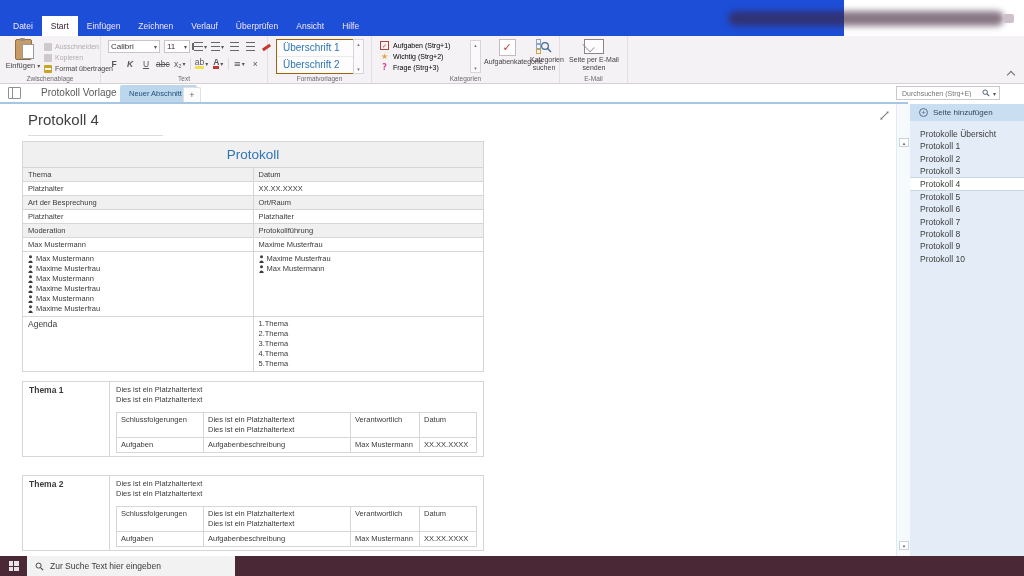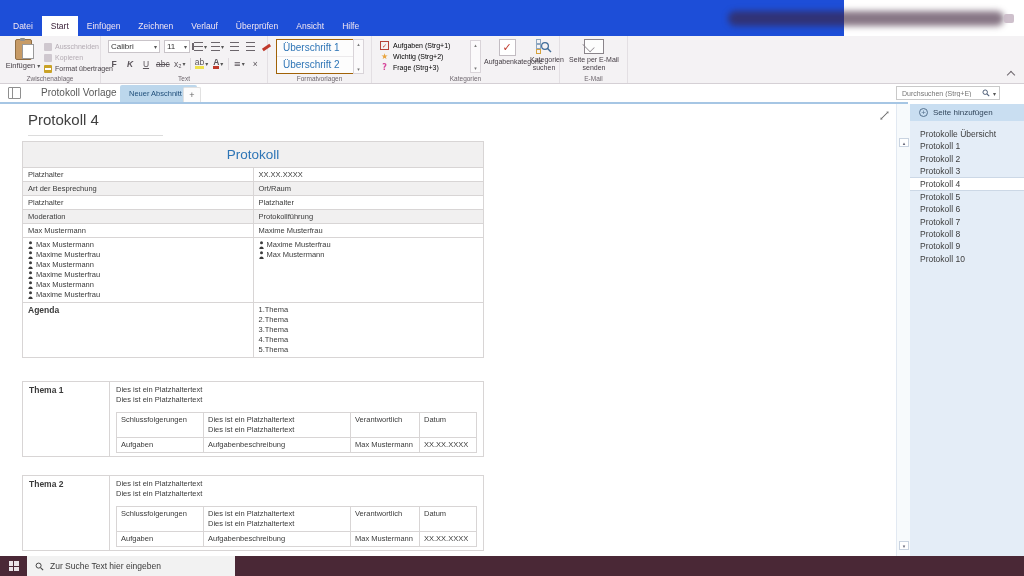--- a/index.html
+++ b/index.html
@@ -112,21 +112,21 @@
   table{border-collapse:collapse;table-layout:fixed}
   .ptable{position:absolute;left:22px;top:37px;width:462px}
   .ptable td{border:1px solid #d8d5d5;font-size:7.5px;color:#3b3b3b;padding:2px 5px;vertical-align:top;overflow:hidden}
   .ptable .c1{width:49.5%}.ptable .c2{width:50.5%}
   .ptable .title-cell{text-align:center;color:#2e75b6;font-size:13.5px;padding:5px;background:#f1f0f0}
   .ptable tr.shaded td{background:#f1f0f0}
   ul.plist{list-style:none;margin:0;padding:0}
   .plist li{display:flex;align-items:center;gap:3px;height:10px;line-height:10px;font-size:7.5px}
   ul.alist{list-style:none;margin:0;padding:0}
   .alist li{height:10px;line-height:10px;font-size:7.5px}
-  .agenda-label{font-weight:bold;font-size:8.5px}
+  .agenda-label{font-weight:normal;font-size:8.5px}
 
   .topic{position:absolute;left:22px;width:462px}
   .topic>tbody>tr>td{border:1px solid #d8d5d5;vertical-align:top;font-size:7.5px;color:#3b3b3b;padding:3px 6px}
   .topic .t-title{width:74px;font-weight:bold;font-size:8.5px}
   .para div{height:10px;line-height:10px}
   .topic-inner{width:100%;margin-top:7px}
   .topic-inner td{border:1px solid #d8d5d5;font-size:7.5px;color:#3b3b3b;padding:2px 4px;vertical-align:top;line-height:10px}
   .ti-c1{width:78px}.ti-c3{width:60px}.ti-c4{width:48px}
   .topic1{top:277px}.topic2{top:371px}
 
@@ -350,20 +350,24 @@
   <div class="title-rule"></div>
 
   <table class="ptable">
     <tbody>
       <tr>
           <td class="title-cell" colspan="2">Protokoll</td>
         </tr>
     </tbody>
     <tbody>
 
+    <tr class="shaded">
+        <td class="c1">Thema</td>
+        <td class="c2">Datum</td>
+      </tr>
         <tr>
         <td class="c1">Platzhalter</td>
         <td class="c2">XX.XX.XXXX</td>
       </tr>
         <tr class="shaded">
         <td class="c1">Art der Besprechung</td>
         <td class="c2">Ort/Raum</td>
       </tr>
         <tr>
         <td class="c1">Platzhalter</td>

